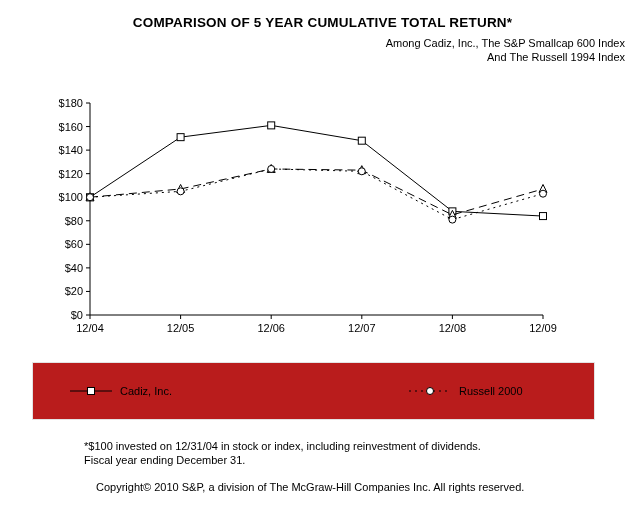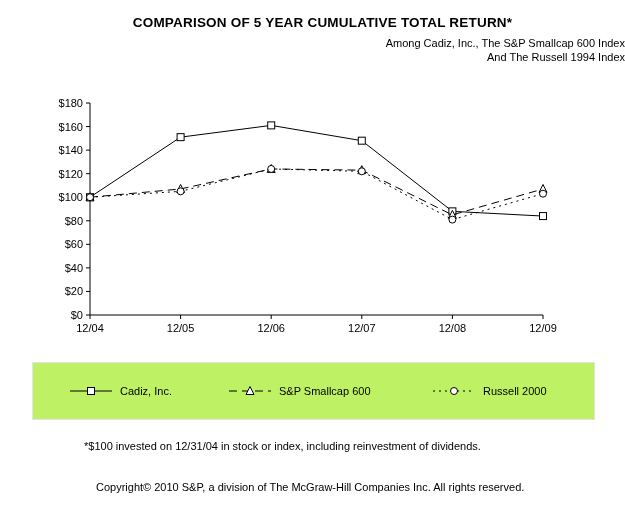--- a/index.html
+++ b/index.html
@@ -8,21 +8,21 @@
     font-family:"Liberation Sans",sans-serif;color:#000;overflow:hidden;
   }
   .header{position:absolute;top:15px;left:20px;right:0;text-align:center;}
   .title{font-size:13.5px;font-weight:bold;letter-spacing:.2px;}
   .subtitle{font-size:11px;line-height:14px;text-align:right;}
   .subtitle.first{margin-top:6px;}
   .chart-svg{position:absolute;left:0;top:95px;}
   .chart-svg text{font-family:"Liberation Sans",sans-serif;font-size:11px;fill:#000;}
   .legend{
     position:absolute;left:32px;top:362px;width:561px;height:56px;
-    border:1px solid #e3e3e3;background:#bef264;
+    border:1px solid #e3e3e3;background:#b91c1c;
   }
   .legend-item{
     position:absolute;top:50%;transform:translateY(-50%);
     display:flex;align-items:center;gap:7px;font-size:11px;white-space:nowrap;
   }
   .footnotes{position:absolute;left:84px;top:440px;font-size:11px;line-height:13.5px;}
   .copyright{position:absolute;left:88px;top:481px;font-size:11px;margin-left:8px;}
 </style>
 </head>
 <body>
@@ -106,38 +106,30 @@
   <div class="legend">
       <div class="legend-item" style="left: 36px;">
         <svg width="44" height="12">
           <line x1="1" y1="6" x2="43" y2="6" stroke="#000000" stroke-width="1"></line>
           <g stroke="#000000" stroke-width="1">
             <rect x="18.5" y="2.5" width="7" height="7" fill="#fff" stroke="#000000"></rect>
           </g>
         </svg>
         <span>Cadiz, Inc.</span>
       </div>
-      <div class="legend-item" style="left: 195px;">
-        <svg width="44" height="12">
-          <line x1="1" y1="6" x2="43" y2="6" stroke="#000000" stroke-width="1" stroke-dasharray="8,5"></line>
-          <g stroke="#000000" stroke-width="1">
-            <polygon points="22,1.5 26,9.5 18,9.5" fill="#fff" stroke="#000000"></polygon>
-          </g>
-        </svg>
-        <span>S&amp;P Smallcap 600</span>
-      </div>
-      <div class="legend-item" style="left: 399px;">
+      <div class="legend-item" style="left: 375px;">
         <svg width="44" height="12">
           <line x1="1" y1="6" x2="43" y2="6" stroke="#000000" stroke-width="1" stroke-dasharray="2,4"></line>
           <g stroke="#000000" stroke-width="1">
             <circle cx="22" cy="6" r="3.5" fill="#fff" stroke="#000000"></circle>
           </g>
         </svg>
         <span>Russell 2000</span>
       </div>
     </div>
 
   <div class="footnotes">
     <div>*$100 invested on 12/31/04 in stock or index, including reinvestment of dividends.</div>
+    <div>Fiscal year ending December 31.</div>
   </div>
   <div class="copyright">Copyright© 2010 S&amp;P, a division of The McGraw-Hill Companies Inc. All rights reserved.</div>
 
 </div>
 
 </body></html>

